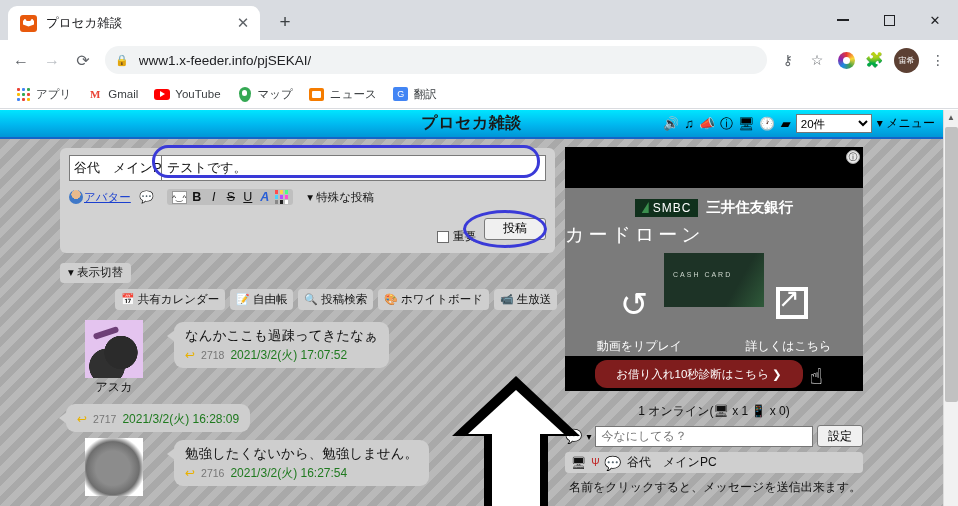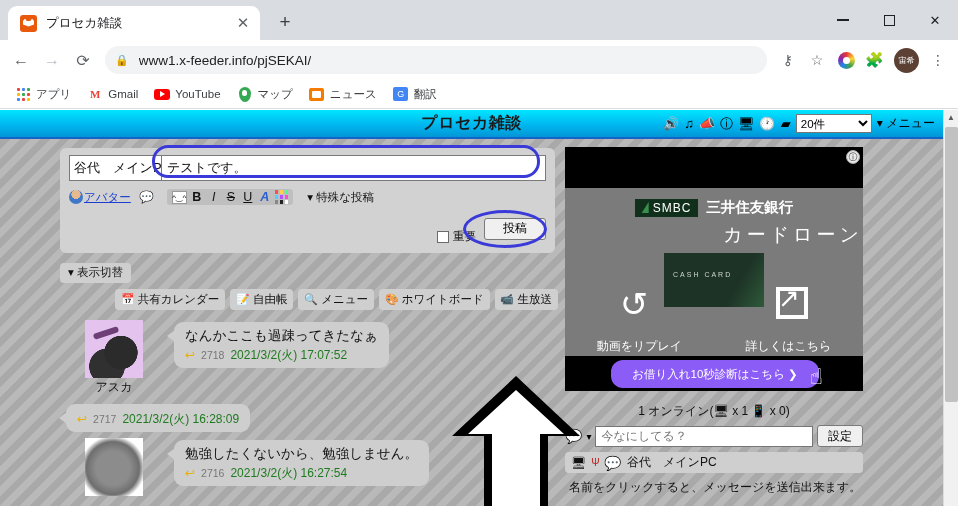--- a/index.html
+++ b/index.html
@@ -286,21 +286,21 @@
                  gap: 8px; margin-top: 10px; }
   .smbc-logo {
     background: #10301c; color: #fff; font-size: 12px; padding: 2px 7px;
     display: flex; align-items: center; gap: 4px; letter-spacing: 1px;
   }
   .smbc-logo .tick {
     width: 7px; height: 11px; background: #3b8f4e;
     clip-path: polygon(100% 0, 100% 100%, 0 100%);
   }
   .ad-bank { font-size: 14.5px; color: #fff; font-weight: bold; }
-  .ad-title { text-align: right; color: #fff; font-size: 19px; letter-spacing: 4px;
+  .ad-title { text-align: left; color: #fff; font-size: 19px; letter-spacing: 4px;
               margin-top: 5px; }
   .ad-card {
     width: 100px; height: 54px; margin: 5px auto 0 auto;
     background: linear-gradient(120deg, #1d3326 0 70%, #2f5a3a 100%);
     position: relative;
   }
   .ad-card:after {
     content: "CASH CARD"; position: absolute; left: 9px; top: 18px;
     color: #cfd8cf; font-size: 7px; letter-spacing: 2px;
   }
@@ -309,22 +309,22 @@
   }
   .ad-replay { left: 55px; top: 96px; font-size: 34px; }
   .ad-open { right: 55px; top: 99px; width: 32px; height: 32px;
              border: 4px solid #fff; }
   .ad-open:after {
     content: "↗"; position: absolute; left: -2px; top: -8px; font-size: 26px; color: #fff;
   }
   .ad-cta-row { position: absolute; left: 0; top: 150px; width: 298px;
                 display: flex; justify-content: space-around; color: #fff; font-size: 12px; }
   .ad-pill {
-    position: absolute; left: 46px; top: 172px; width: 208px; height: 28px;
-    background: #8b5cf6; border-radius: 12px; color: #fff; font-size: 11.5px;
+    position: absolute; left: 30px; top: 172px; width: 208px; height: 28px;
+    background: #7f1d1d; border-radius: 12px; color: #fff; font-size: 11.5px;
     display: flex; align-items: center; justify-content: center;
   }
   .ad-cursor { position: absolute; right: 40px; top: 176px; font-size: 22px; color: #fff; }
 
   .online-panel { margin-top: 9px; width: 298px; }
   .online-head { text-align: center; font-size: 12px; color: #111; padding: 3px 0; }
   .status-row { display: flex; align-items: center; gap: 4px; margin-top: 2px; }
   .bubble-ic { color: #4caf50; font-size: 14px; }
   .status-input {
     flex: 1 1 auto; height: 21px; background: #fff; border: 1px solid #767676;
@@ -522,21 +522,21 @@
           <span class="nav-pill">
             <span class="ni">📅</span>
             <span>共有カレンダー</span>
           </span>
           <span class="nav-pill">
             <span class="ni">📝</span>
             <span>自由帳</span>
           </span>
           <span class="nav-pill">
             <span class="ni">🔍</span>
-            <span>メニュー</span>
+            <span>投稿検索</span>
           </span>
           <span class="nav-pill">
             <span class="ni">🎨</span>
             <span>ホワイトボード</span>
           </span>
           <span class="nav-pill">
             <span class="ni">📹</span>
             <span>生放送</span>
           </span>
         </div>

